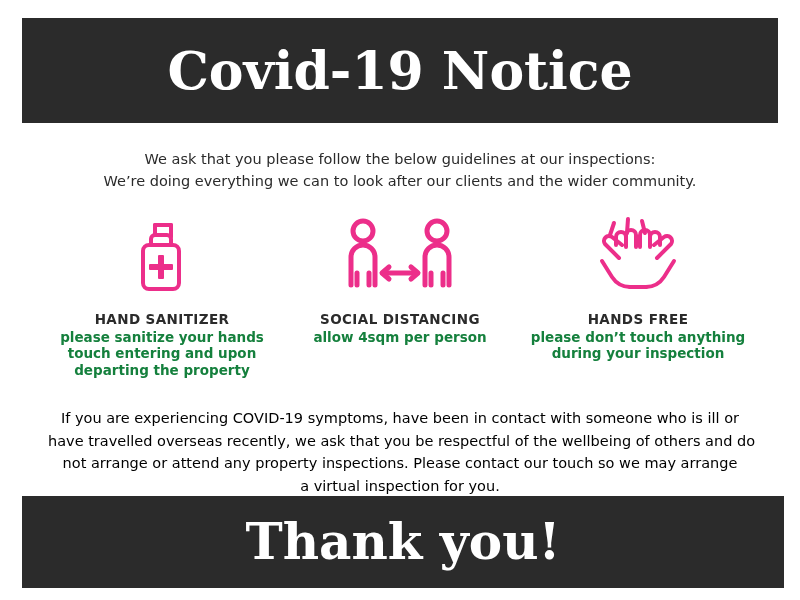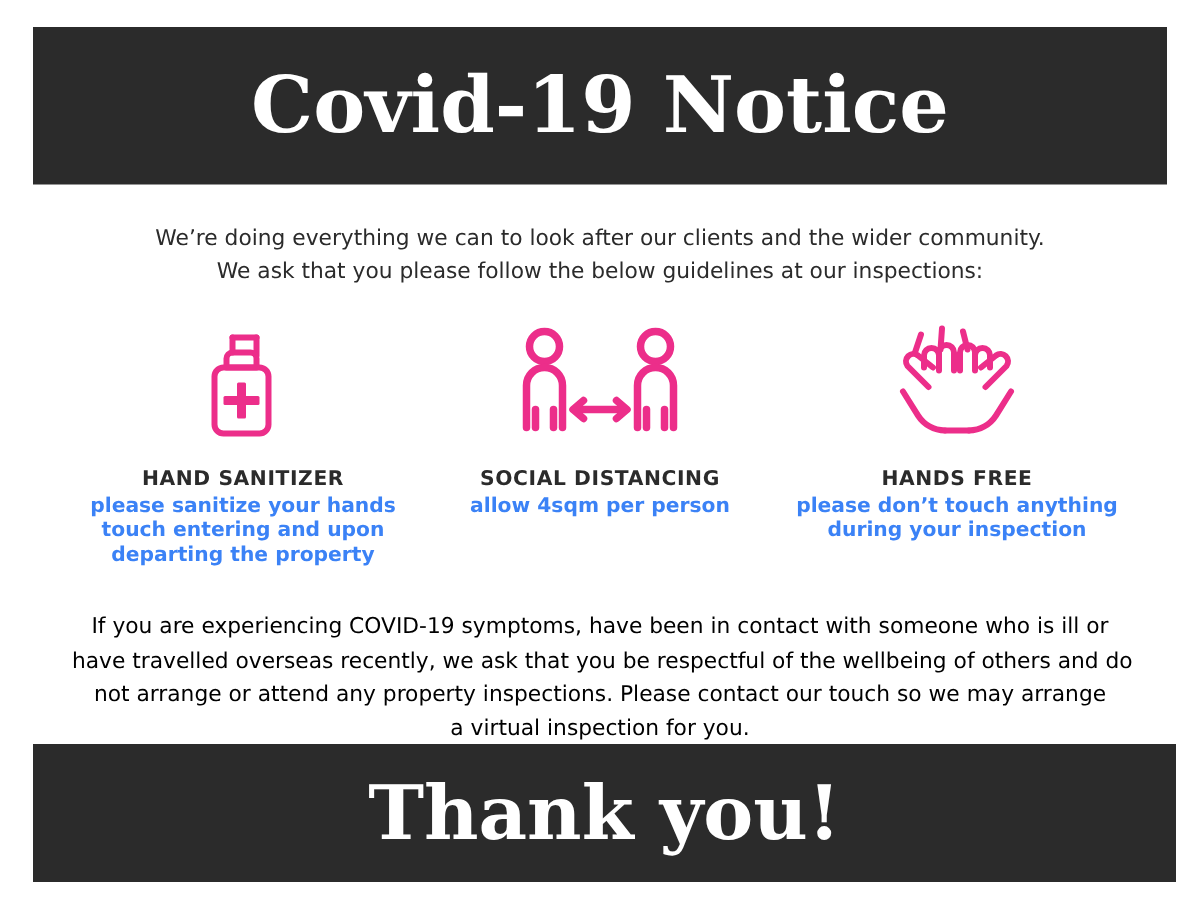--- a/index.html
+++ b/index.html
@@ -78,21 +78,21 @@
     letter-spacing: 0.4px;
     color: #2b2b2b;
     text-transform: uppercase;
     text-align: right;
   }
   .icon-sub {
     margin-top: 2px;
     font-size: 13.5px;
     font-weight: bold;
     line-height: 1.25;
-    color: #3b82f6;
+    color: #15803d;
     text-align: center;
   }
 
   
   .body-para {
     margin-top: 28px;
     text-align: center;
     font-size: 14.5px;
     line-height: 1.55;
     color: #000000;
@@ -123,22 +123,22 @@
 </head>
 <body>
 
 <div class="page">
 
   <div class="header-band">
     <div class="header-title">Covid-19 Notice</div>
   </div>
 
   <div class="intro">
+    <div>We ask that you please follow the below guidelines at our inspections:</div>
     <div>We’re doing everything we can to look after our clients and the wider community.</div>
-    <div>We ask that you please follow the below guidelines at our inspections:</div>
   </div>
 
   <div class="icons-row">
 
     <div class="icon-col">
       <div class="icon-art">
         <svg width="90" height="84" viewBox="0 0 90 84" aria-hidden="true">
           <g fill="none" stroke="#ec2e8a" stroke-width="4" stroke-linecap="round" stroke-linejoin="round">
 
             <path d="M54 10 H38"></path>

